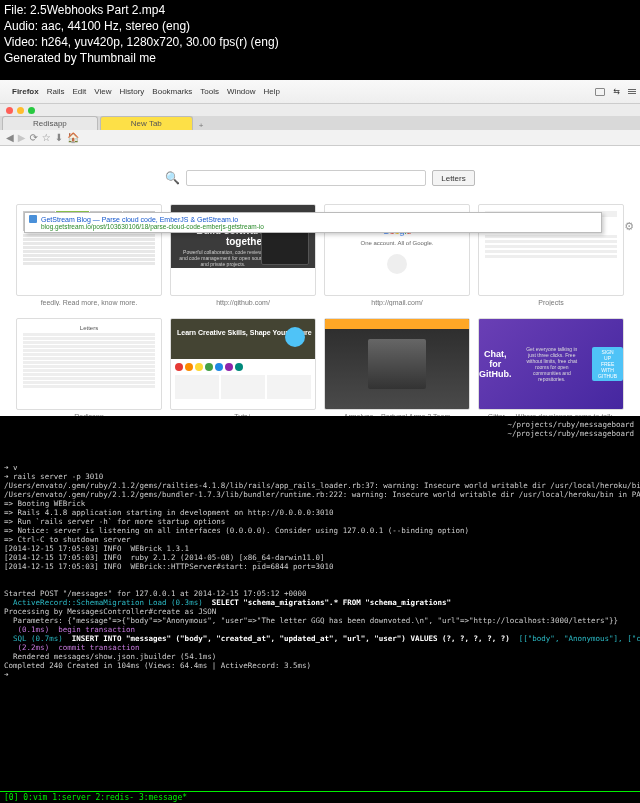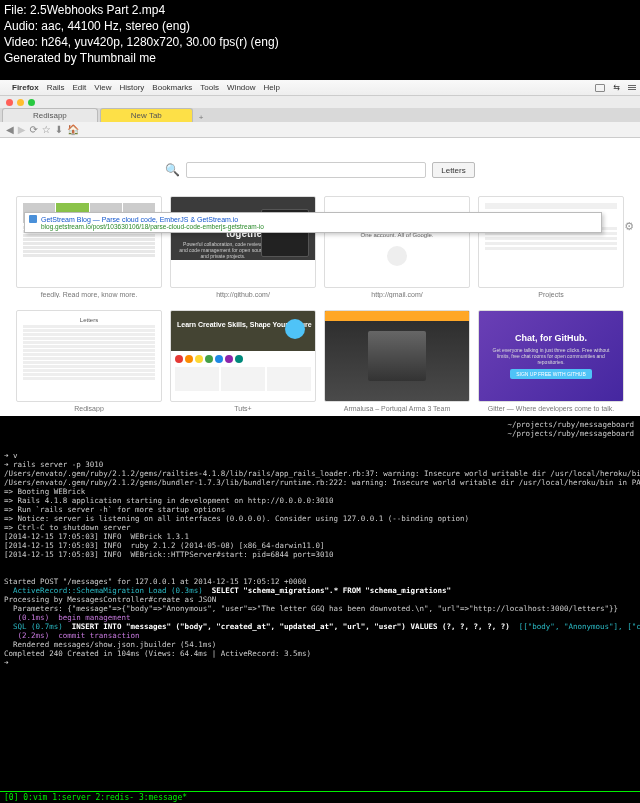--- a/index.html
+++ b/index.html
@@ -26,21 +26,21 @@
   }
 
   
   .mac-area {
     position: absolute;
     top: 80px; left: 0; right: 0;
     height: 336px;
     background: #f7f7f7;
   }
   .menubar {
-    height: 16px;
+    height: 24px;
     background: linear-gradient(#f9f9f9,#eeeeee);
     border-bottom: 1px solid #ccc;
     display: flex;
     align-items: center;
     padding: 0 4px;
     font-size: 8px;
     color: #333;
     gap: 8px;
   }
   .apple { font-size: 9px; }
@@ -208,36 +208,36 @@
   .thumb.tuts .hero { height:40px; background:#443; position:relative; }
   .thumb.tuts .hero-text { position:absolute; top:10px; left:6px; color:#fff; font-size:7px; font-weight:bold; line-height:8px; }
   .thumb.tuts .hero-dot { position:absolute; right:10px; top:8px; width:20px; height:20px; border-radius:50%; background:#4fc3f7; }
   .thumb.tuts .dots { display:flex; gap:2px; padding:4px; }
   .thumb.tuts .dot { width:8px; height:8px; border-radius:50%; }
   .thumb.tuts .below { display:flex; gap:2px; padding:0 4px; }
   .thumb.tuts .card { flex:1; height:24px; background:#f3f3f3; }
   .thumb.arma { background:linear-gradient(#2b2b2b,#4a4a4a); position:relative; }
   .thumb.arma .top { position:absolute; top:0; left:0; right:0; height:10px; background:#ffa726; }
   .thumb.arma .fig { position:absolute; top:20px; left:30%; width:40%; height:50px; background:linear-gradient(#666,#333); border-radius:2px; }
-  .thumb.gitter { background:linear-gradient(135deg,#6a3fb5,#4527a0); color:#fff; display:flex; flex-direction:column; align-items:center; justify-content:center; gap:4px; }
+  .thumb.gitter { background:linear-gradient(135deg,#6a3fb5,#4527a0); color:#fff; display:flex; flex-direction:row; align-items:center; justify-content:center; gap:4px; }
   .thumb.gitter .gt-title { font-size:9px; font-weight:bold; }
   .thumb.gitter .gt-sub { font-size:5px; color:#ddd; padding:0 8px; text-align:center; line-height:6px; }
   .thumb.gitter .gt-btn { background:#4fc3f7; color:#fff; font-size:5px; padding:2px 6px; border-radius:2px; }
 
   
   .terminal {
     position: absolute;
     top: 416px;
     left: 0; right: 0; bottom: 0;
     background: #000;
     color: #ccc;
     font-family: Menlo, Consolas, monospace;
     font-size: 7.5px;
     line-height: 9px;
-    padding: 8px 4px 0;
+    padding: 20px 4px 0;
     white-space: pre;
     overflow: hidden;
   }
   .term-right { position:absolute; right:6px; color:#ccc; }
   .cyan { color:#2bbac5; }
   .magenta { color:#c678dd; }
   .boldw { color:#fff; font-weight:bold; }
 
   .tmux-bar {
     position: absolute;
@@ -471,21 +471,21 @@
 <span>=&gt; Ctrl-C to shutdown server</span>
 <span>[2014-12-15 17:05:03] INFO  WEBrick 1.3.1</span>
 <span>[2014-12-15 17:05:03] INFO  ruby 2.1.2 (2014-05-08) [x86_64-darwin11.0]</span>
 <span>[2014-12-15 17:05:03] INFO  WEBrick::HTTPServer#start: pid=6844 port=3010</span>
 <span></span>
 <span></span>
 <span>Started POST "/messages" for 127.0.0.1 at 2014-12-15 17:05:12 +0000</span>
 <span><span class="cyan">  ActiveRecord::SchemaMigration Load (0.3ms)  </span><span class="boldw">SELECT "schema_migrations".* FROM "schema_migrations"</span></span>
 <span>Processing by MessagesController#create as JSON</span>
 <span>  Parameters: {"message"=&gt;{"body"=&gt;"Anonymous", "user"=&gt;"The letter GGQ has been downvoted.\n", "url"=&gt;"http://localhost:3000/letters"}}</span>
-<span class="magenta">   (0.1ms)  begin management</span>
+<span class="magenta">   (0.1ms)  begin transaction</span>
 <span><span class="cyan">  SQL (0.7ms)  </span><span class="boldw">INSERT INTO "messages" ("body", "created_at", "updated_at", "url", "user") VALUES (?, ?, ?, ?, ?)</span><span class="cyan">  [["body", "Anonymous"], ["created_at", "2014-12-15 17:05:13.045422"], ["updated_at", "2014-12-15 17:05:13.045422"], ["url", "http://localhost:3000/letters"], ["user", "The letter GGQ has been downvoted.\n"]]</span></span>
 <span class="magenta">   (2.2ms)  commit transaction</span>
 <span>  Rendered messages/show.json.jbuilder (54.1ms)</span>
 <span>Completed 240 Created in 104ms (Views: 64.4ms | ActiveRecord: 3.5ms)</span>
 <span>➜ </span>
 </div>
 
 <div class="tmux-bar">
   <span>[0]</span>
   <span>0:vim  1:server  2:redis- 3:message*</span>

